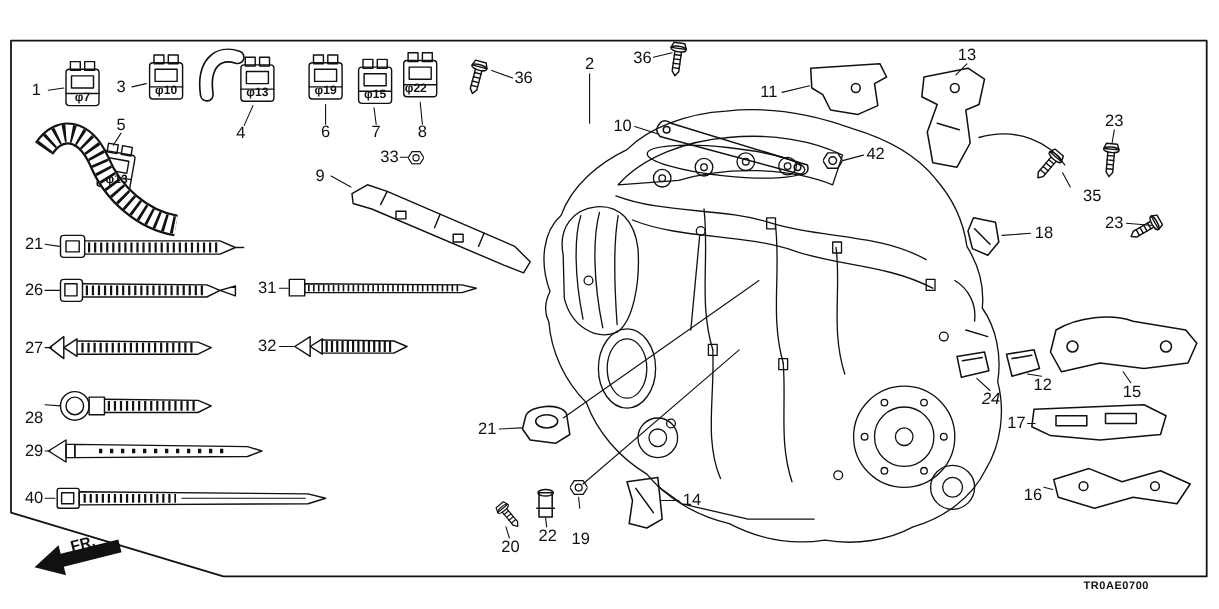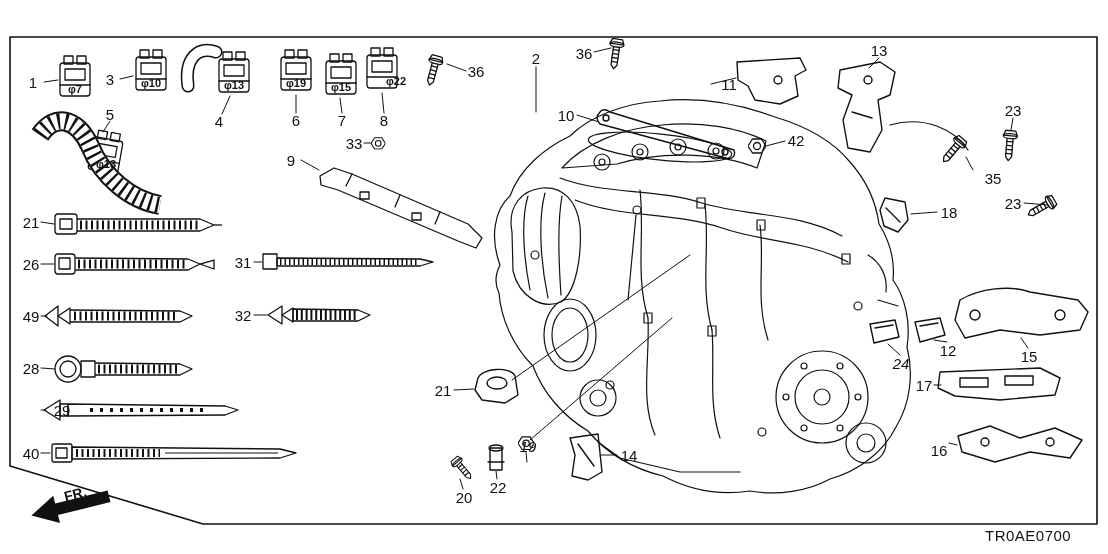--- a/index.html
+++ b/index.html
@@ -2,21 +2,21 @@
 <html><head>
 <meta charset="utf-8">
 <style>
   html,body{margin:0;padding:0;background:#ffffff;}
   .stage{position:relative;width:1108px;height:554px;background:#fff;overflow:hidden;
          font-family:"Liberation Sans",sans-serif;color:#111;}
   .art{position:absolute;left:0;top:0;width:1108px;height:554px;}
   .labels{position:absolute;left:0;top:0;width:1108px;height:554px;pointer-events:none;}
   .plabel{position:absolute;transform:translate(-50%,-50%);font-size:15px;line-height:1;color:#111;}
   .slabel{position:absolute;transform:translate(-50%,-50%);font-size:11px;font-weight:bold;line-height:1;color:#111;}
-  .code{position:absolute;left:985px;top:527px;font-size:15px;font-weight:normal;letter-spacing:.5px;color:#111;text-align:right;}
+  .code{position:absolute;left:985px;top:527px;font-size:10px;font-weight:bold;letter-spacing:.5px;color:#111;text-align:right;}
   .fr{position:absolute;left:64px;top:486px;font-size:14px;font-weight:bold;transform:rotate(-14deg);color:#111;}
 </style>
 </head>
 <body>
 
 <div class="stage">
 
 <svg class="art" width="1108" height="554" viewBox="0 0 1108 554" xmlns="http://www.w3.org/2000/svg">
   <defs>
     <symbol id="conn" viewBox="0 0 36 44">
@@ -299,53 +299,53 @@
       <div class="plabel" style="left: 33px; top: 82px;">1</div>
       <div class="plabel" style="left: 536px; top: 58px;">2</div>
       <div class="plabel" style="left: 110px; top: 79px;">3</div>
       <div class="plabel" style="left: 219px; top: 121px;">4</div>
       <div class="plabel" style="left: 110px; top: 114px;">5</div>
       <div class="plabel" style="left: 296px; top: 120px;">6</div>
       <div class="plabel" style="left: 342px; top: 120px;">7</div>
       <div class="plabel" style="left: 384px; top: 120px;">8</div>
       <div class="plabel" style="left: 291px; top: 160px;">9</div>
       <div class="plabel" style="left: 566px; top: 115px;">10</div>
-      <div class="plabel" style="left: 699px; top: 84px; margin-left: 30px;">11</div>
+      <div class="plabel" style="left: 699px; top: 84px;">11</div>
       <div class="plabel" style="left: 948px; top: 350px;">12</div>
       <div class="plabel" style="left: 879px; top: 50px;">13</div>
       <div class="plabel" style="left: 629px; top: 455px;">14</div>
       <div class="plabel" style="left: 1029px; top: 356px;">15</div>
       <div class="plabel" style="left: 939px; top: 450px;">16</div>
       <div class="plabel" style="left: 924px; top: 385px;">17</div>
       <div class="plabel" style="left: 949px; top: 212px;">18</div>
-      <div class="plabel" style="left: 528px; top: 446px; font-style: italic;">19</div>
+      <div class="plabel" style="left: 528px; top: 490px;">19</div>
       <div class="plabel" style="left: 464px; top: 497px;">20</div>
       <div class="plabel" style="left: 443px; top: 390px;">21</div>
       <div class="plabel" style="left: 498px; top: 487px;">22</div>
       <div class="plabel" style="left: 1013px; top: 110px;">23</div>
       <div class="plabel" style="left: 1013px; top: 203px;">23</div>
       <div class="plabel" style="left: 901px; top: 363px; font-style: italic;">24</div>
       <div class="plabel" style="left: 31px; top: 222px;">21</div>
       <div class="plabel" style="left: 31px; top: 264px;">26</div>
-      <div class="plabel" style="left: 31px; top: 316px;">49</div>
-      <div class="plabel" style="left: 31px; top: 368px;">28</div>
-      <div class="plabel" style="left: 31px; top: 410px; margin-left: 31px;">29</div>
+      <div class="plabel" style="left: 31px; top: 316px;">27</div>
+      <div class="plabel" style="left: 31px; top: 380px;">28</div>
+      <div class="plabel" style="left: 31px; top: 410px;">29</div>
       <div class="plabel" style="left: 31px; top: 453px;">40</div>
       <div class="plabel" style="left: 243px; top: 262px;">31</div>
       <div class="plabel" style="left: 243px; top: 315px;">32</div>
       <div class="plabel" style="left: 354px; top: 143px;">33</div>
       <div class="plabel" style="left: 796px; top: 140px;">42</div>
       <div class="plabel" style="left: 974px; top: 178px; margin-left: 19px;">35</div>
       <div class="plabel" style="left: 476px; top: 71px;">36</div>
       <div class="plabel" style="left: 584px; top: 53px;">36</div>
       <div class="slabel" style="left: 75px; top: 89px;">φ7</div>
       <div class="slabel" style="left: 151px; top: 83px;">φ10</div>
       <div class="slabel" style="left: 234px; top: 85px;">φ13</div>
       <div class="slabel" style="left: 296px; top: 83px;">φ19</div>
       <div class="slabel" style="left: 341px; top: 87px;">φ15</div>
-      <div class="slabel" style="left: 396px; top: 81px;">φ22</div>
+      <div class="slabel" style="left: 378px; top: 81px;">φ22</div>
       <div class="slabel" style="left: 106px; top: 164px;">φ13</div>
     </div>
 
 <div class="code">TR0AE0700</div>
 <div class="fr">FR.</div>
 
 </div>
 
 </body></html>

